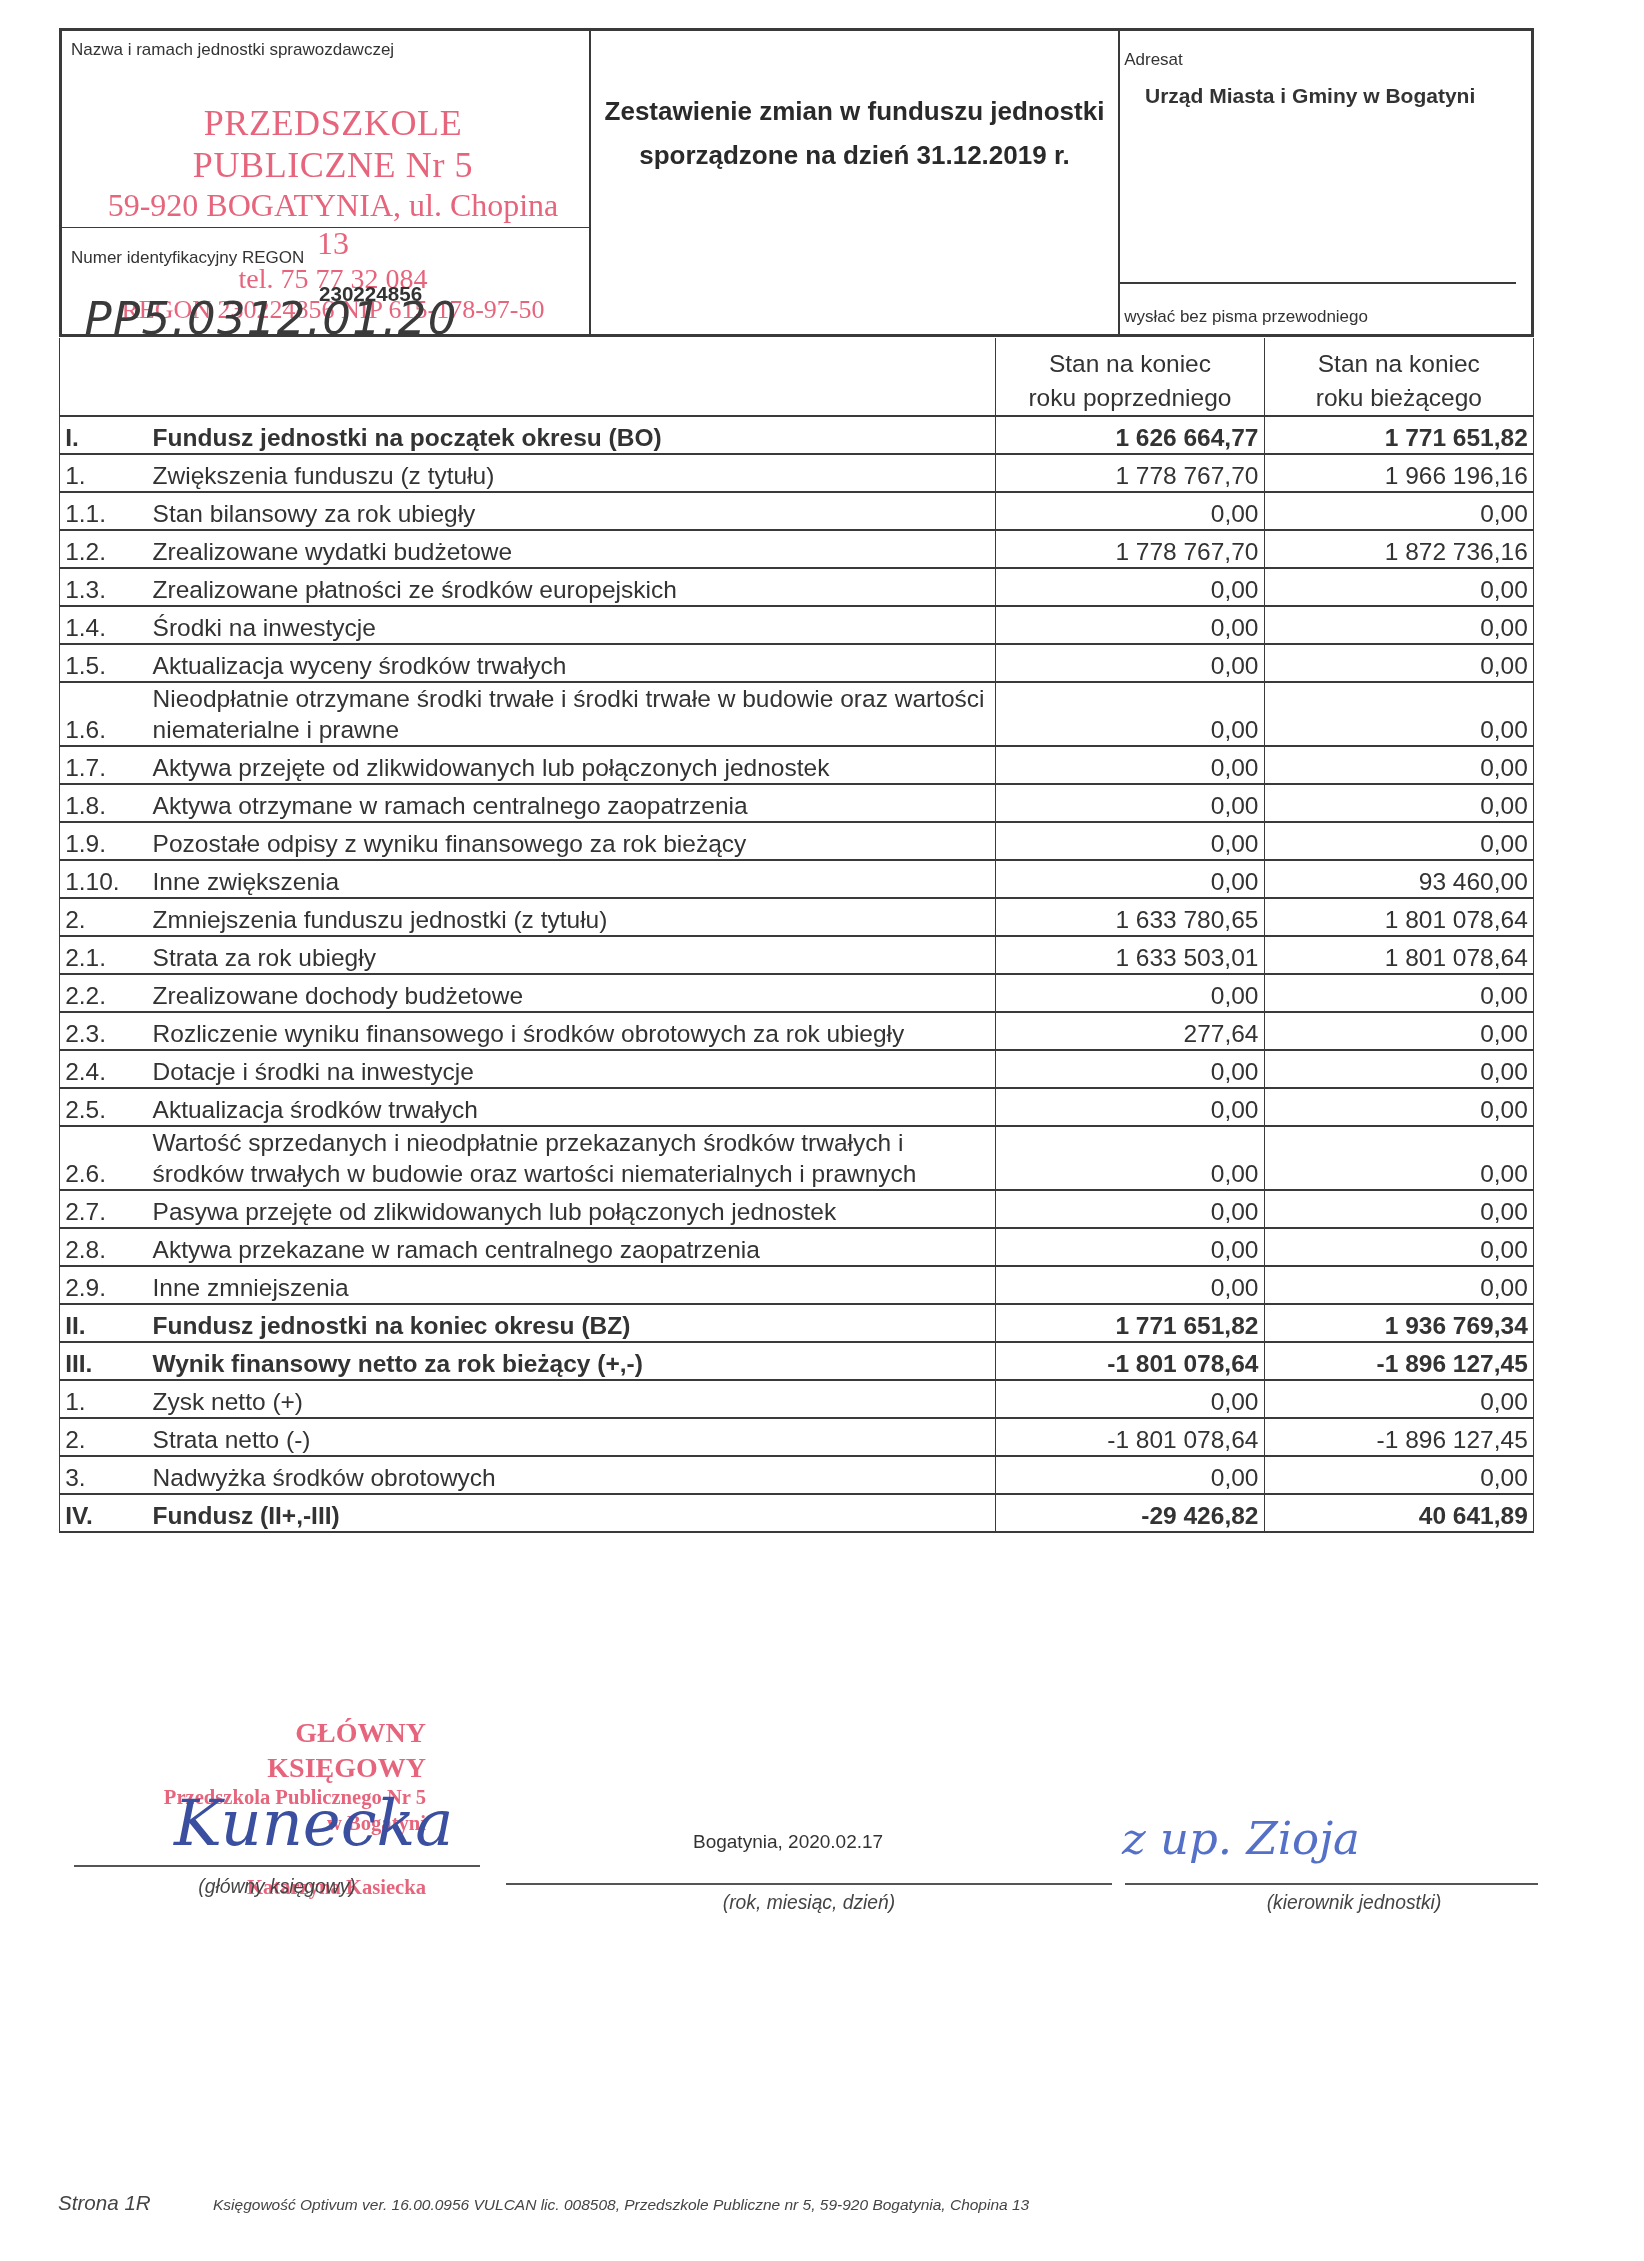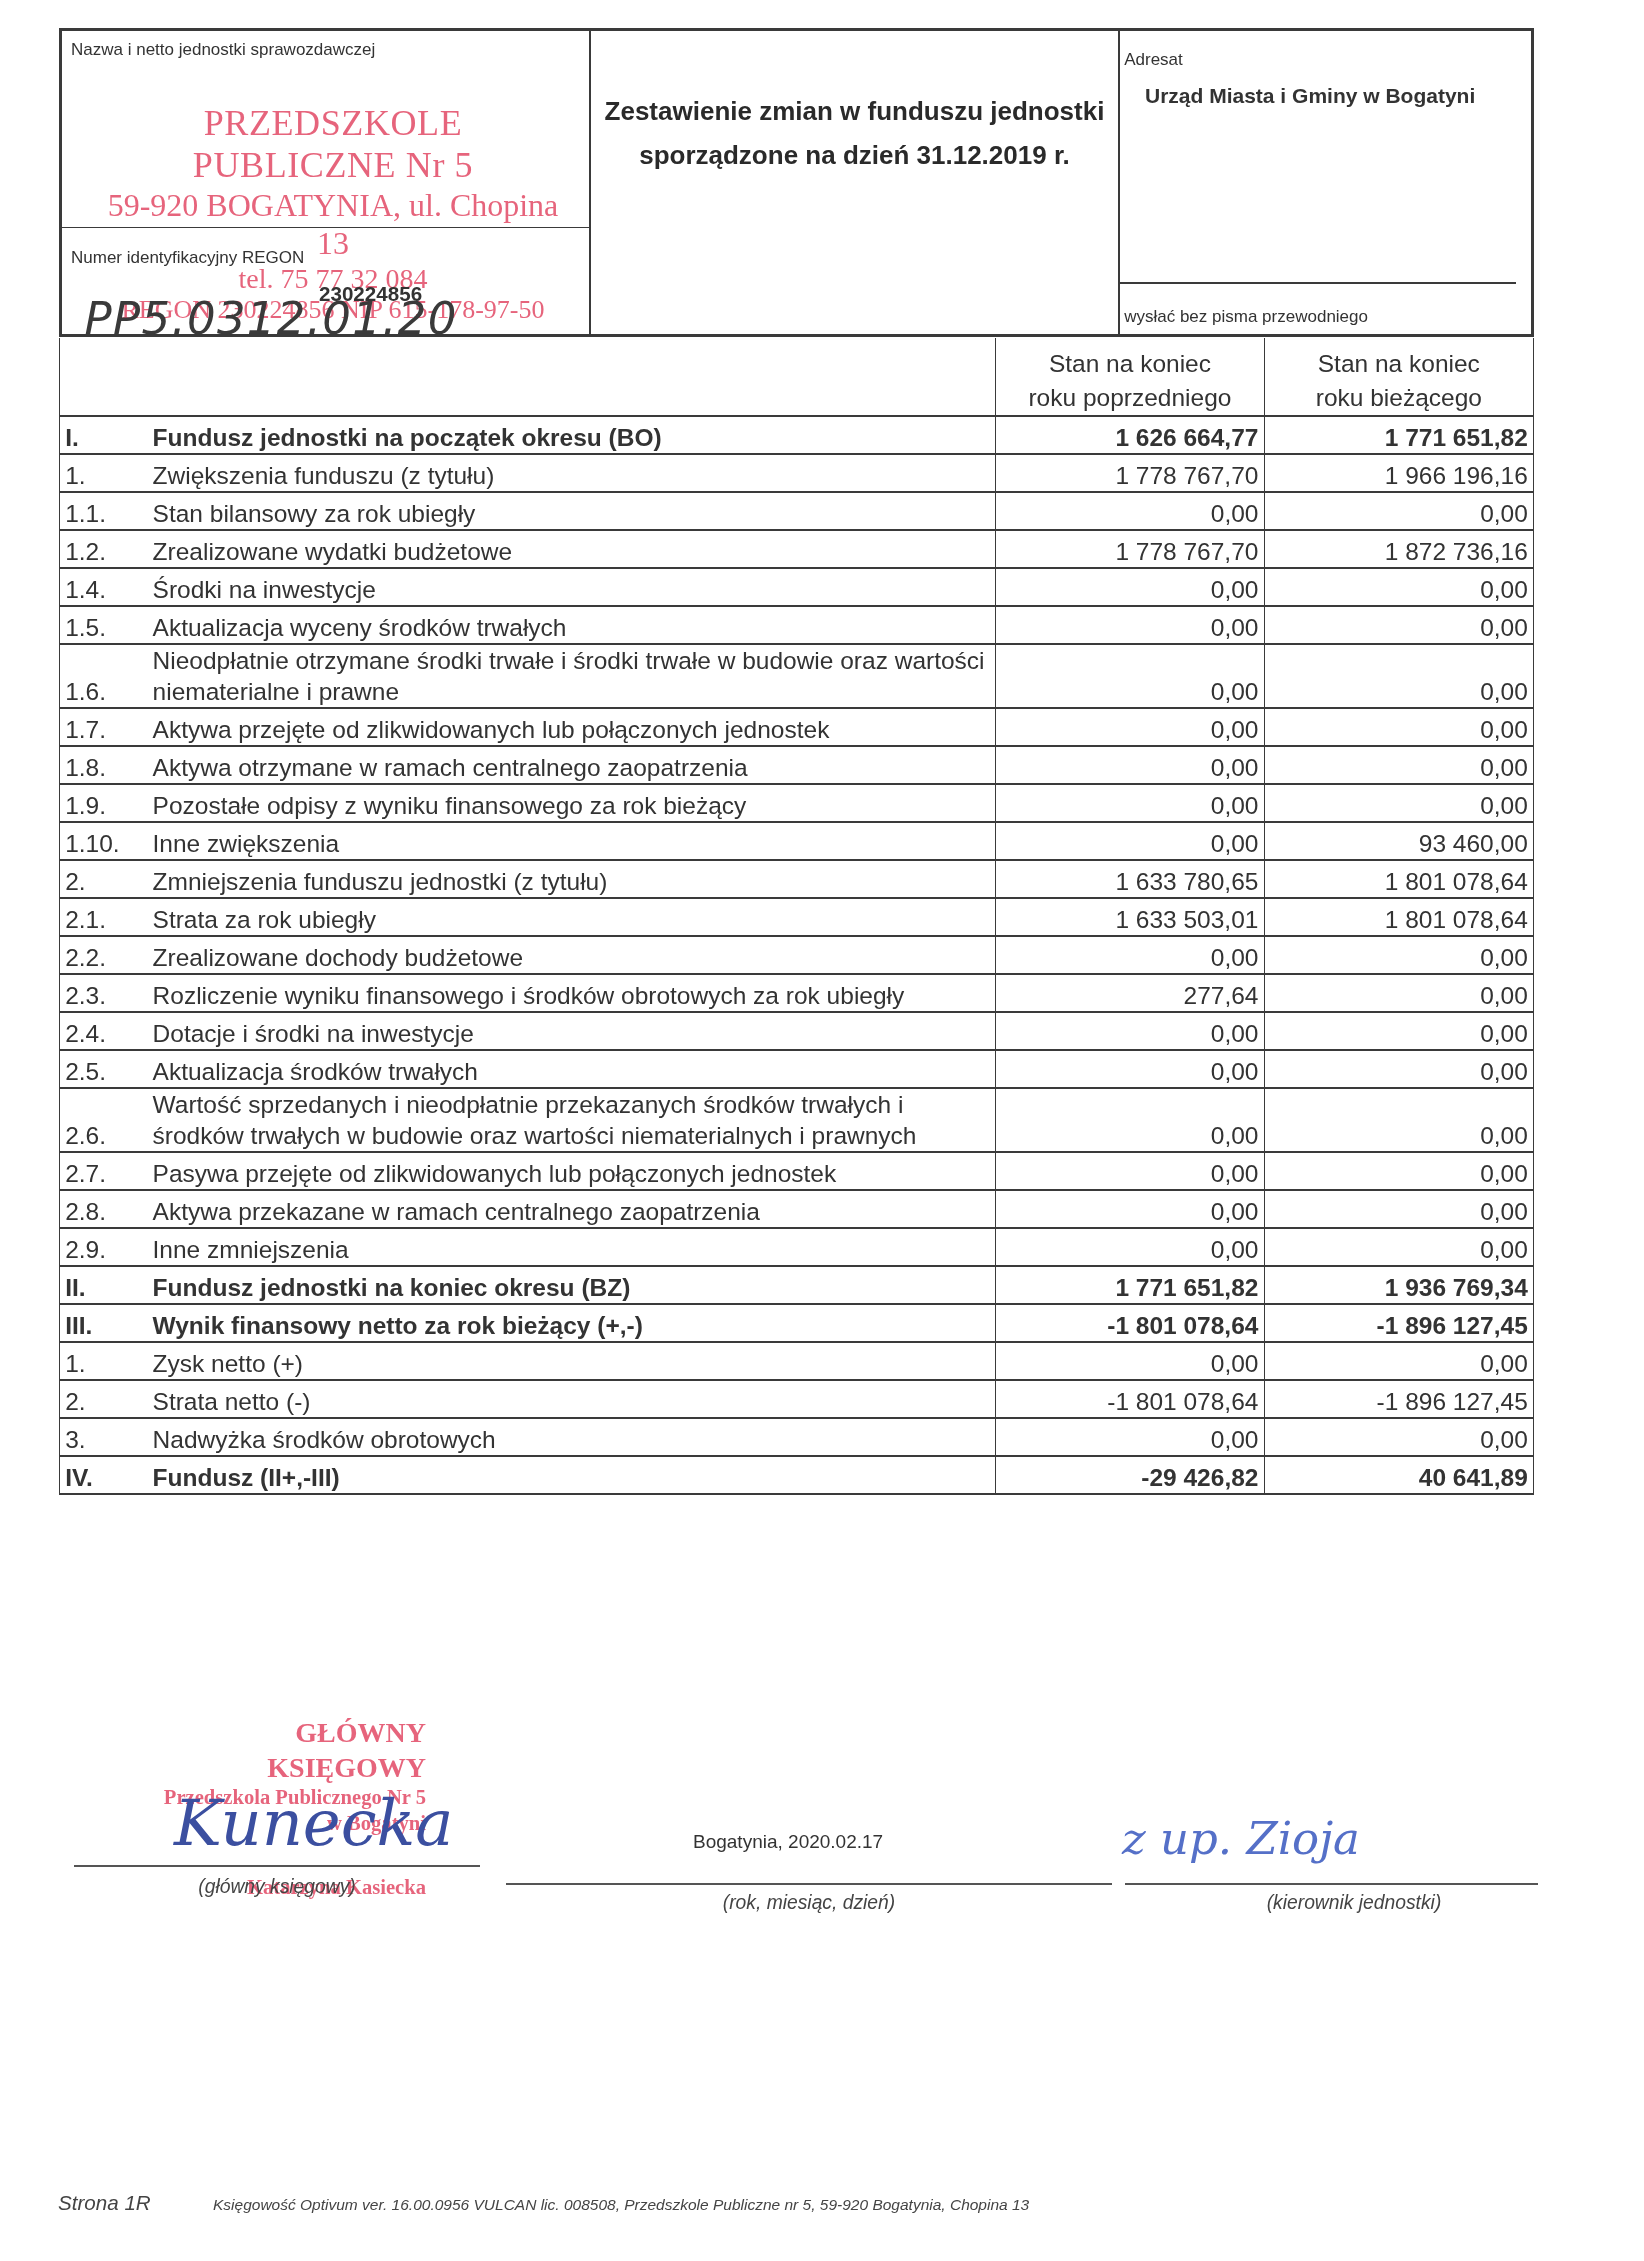--- a/index.html
+++ b/index.html
@@ -52,21 +52,21 @@
   .footer { position:absolute; top:2191px; font-style:italic; color:#444; }
   .page-no { left:58px; font-size:20.6px; }
   .soft { left:213px; top:2196px; font-size:15.5px; }
 </style>
 </head>
 <body>
 
 <div class="hdr">
   <div class="hdr-left">
     <div class="hdr-left-top">
-      <span class="lbl-small" style="left:9px;top:9px;">Nazwa i netto jednostki sprawozdawczej</span>
+      <span class="lbl-small" style="left:9px;top:9px;">Nazwa i ramach jednostki sprawozdawczej</span>
       <div class="stamp">
         <div class="l1">PRZEDSZKOLE PUBLICZNE Nr 5</div>
         <div class="l2">59-920 BOGATYNIA, ul. Chopina 13</div>
         <div class="l3">tel. 75 77 32 084</div>
         <div class="l4">REGON 230224856    NIP 615-178-97-50</div>
       </div>
     </div>
     <span class="lbl-small" style="left:9px;top:217px;">Numer identyfikacyjny REGON</span>
     <span class="regon-val">230224856</span>
     <span class="handwrite">PP5.0312.01.20</span>
@@ -118,20 +118,26 @@
         <td class="val">0,00</td>
         <td class="val2">0,00</td>
       </tr>
       <tr>
         <td class="num">1.2.</td>
         <td class="desc">Zrealizowane wydatki budżetowe</td>
         <td class="val">1 778 767,70</td>
         <td class="val2">1 872 736,16</td>
       </tr>
       <tr>
+        <td class="num">1.3.</td>
+        <td class="desc">Zrealizowane płatności ze środków europejskich</td>
+        <td class="val">0,00</td>
+        <td class="val2">0,00</td>
+      </tr>
+      <tr>
         <td class="num">1.4.</td>
         <td class="desc">Środki na inwestycje</td>
         <td class="val">0,00</td>
         <td class="val2">0,00</td>
       </tr>
       <tr>
         <td class="num">1.5.</td>
         <td class="desc">Aktualizacja wyceny środków trwałych</td>
         <td class="val">0,00</td>
         <td class="val2">0,00</td>

